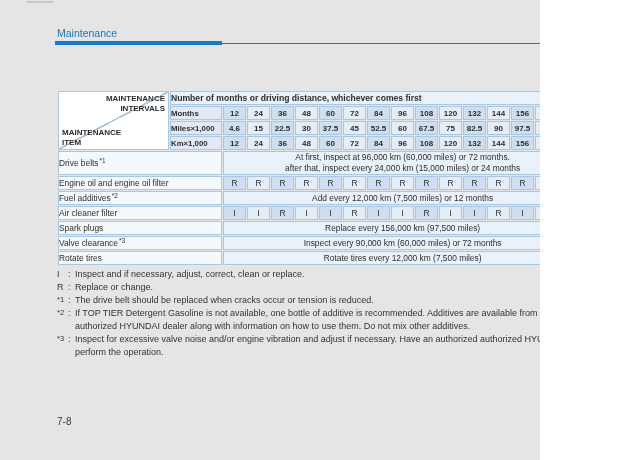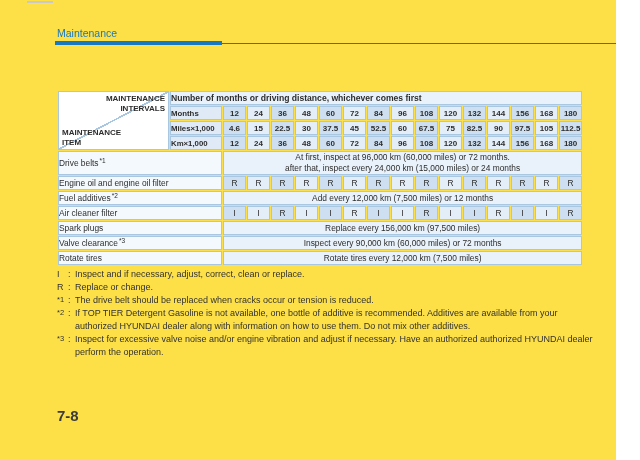--- a/index.html
+++ b/index.html
@@ -6,21 +6,21 @@
     --accent:#1878c2;
     --table-border:#a9c7e1;
     --cell-dark:#cddff0;
     --cell-light:#e4eef8;
     --band:#e9f2fa;
     --label-bg:#f3f9fd;
     --ink:#2d2d2d;
   }
   html,body{margin:0;padding:0;}
   body{font-family:"Liberation Sans","DejaVu Sans",sans-serif;background:#fff;}
-  .page{position:relative;width:616px;height:460px;background:#fde047;overflow:hidden;color:var(--ink);}
+  .page{position:relative;width:540px;height:460px;background:#e5e5e5;overflow:hidden;color:var(--ink);}
 
   .top-dash{position:absolute;left:27px;top:1px;width:26px;height:2px;background:#c9c9c9;}
 
   .breadcrumb{position:absolute;left:57px;top:27px;font-size:10.5px;color:var(--accent);}
   .rule-thick{position:absolute;left:55px;top:41px;width:167px;height:4px;background:var(--accent);}
   .rule-thin{position:absolute;left:222px;top:43px;width:418px;height:1px;background:var(--accent);}
 
   .title{position:absolute;left:57px;top:64px;margin:0;font-size:13px;font-weight:bold;color:var(--accent);}
 
   table.sched{
@@ -53,21 +53,21 @@
   .span-line{line-height:11px;}
   .sup{font-size:6.5px;position:relative;top:-3px;margin-left:1px;}
 
   .footnotes{position:absolute;left:57px;top:268px;width:545px;font-size:9px;color:#333;}
   .fn{display:flex;align-items:flex-start;line-height:13px;}
   .fn-marker{flex:0 0 11px;}
   .sup-marker{font-size:7.5px;position:relative;top:-1px;}
   .fn-colon{flex:0 0 7px;}
   .fn-text{flex:1;}
 
-  .page-number{position:absolute;left:57px;top:407px;font-size:15px;color:#3a3a3a;font-weight:bold;}
+  .page-number{position:absolute;left:57px;top:416px;font-size:10px;color:#3a3a3a;}
 </style>
 </head>
 <body>
 
 <div class="page">
   <div class="top-dash"></div>
 
   <span class="breadcrumb">Maintenance</span>
   <div class="rule-thick"></div>
   <div class="rule-thin"></div>

